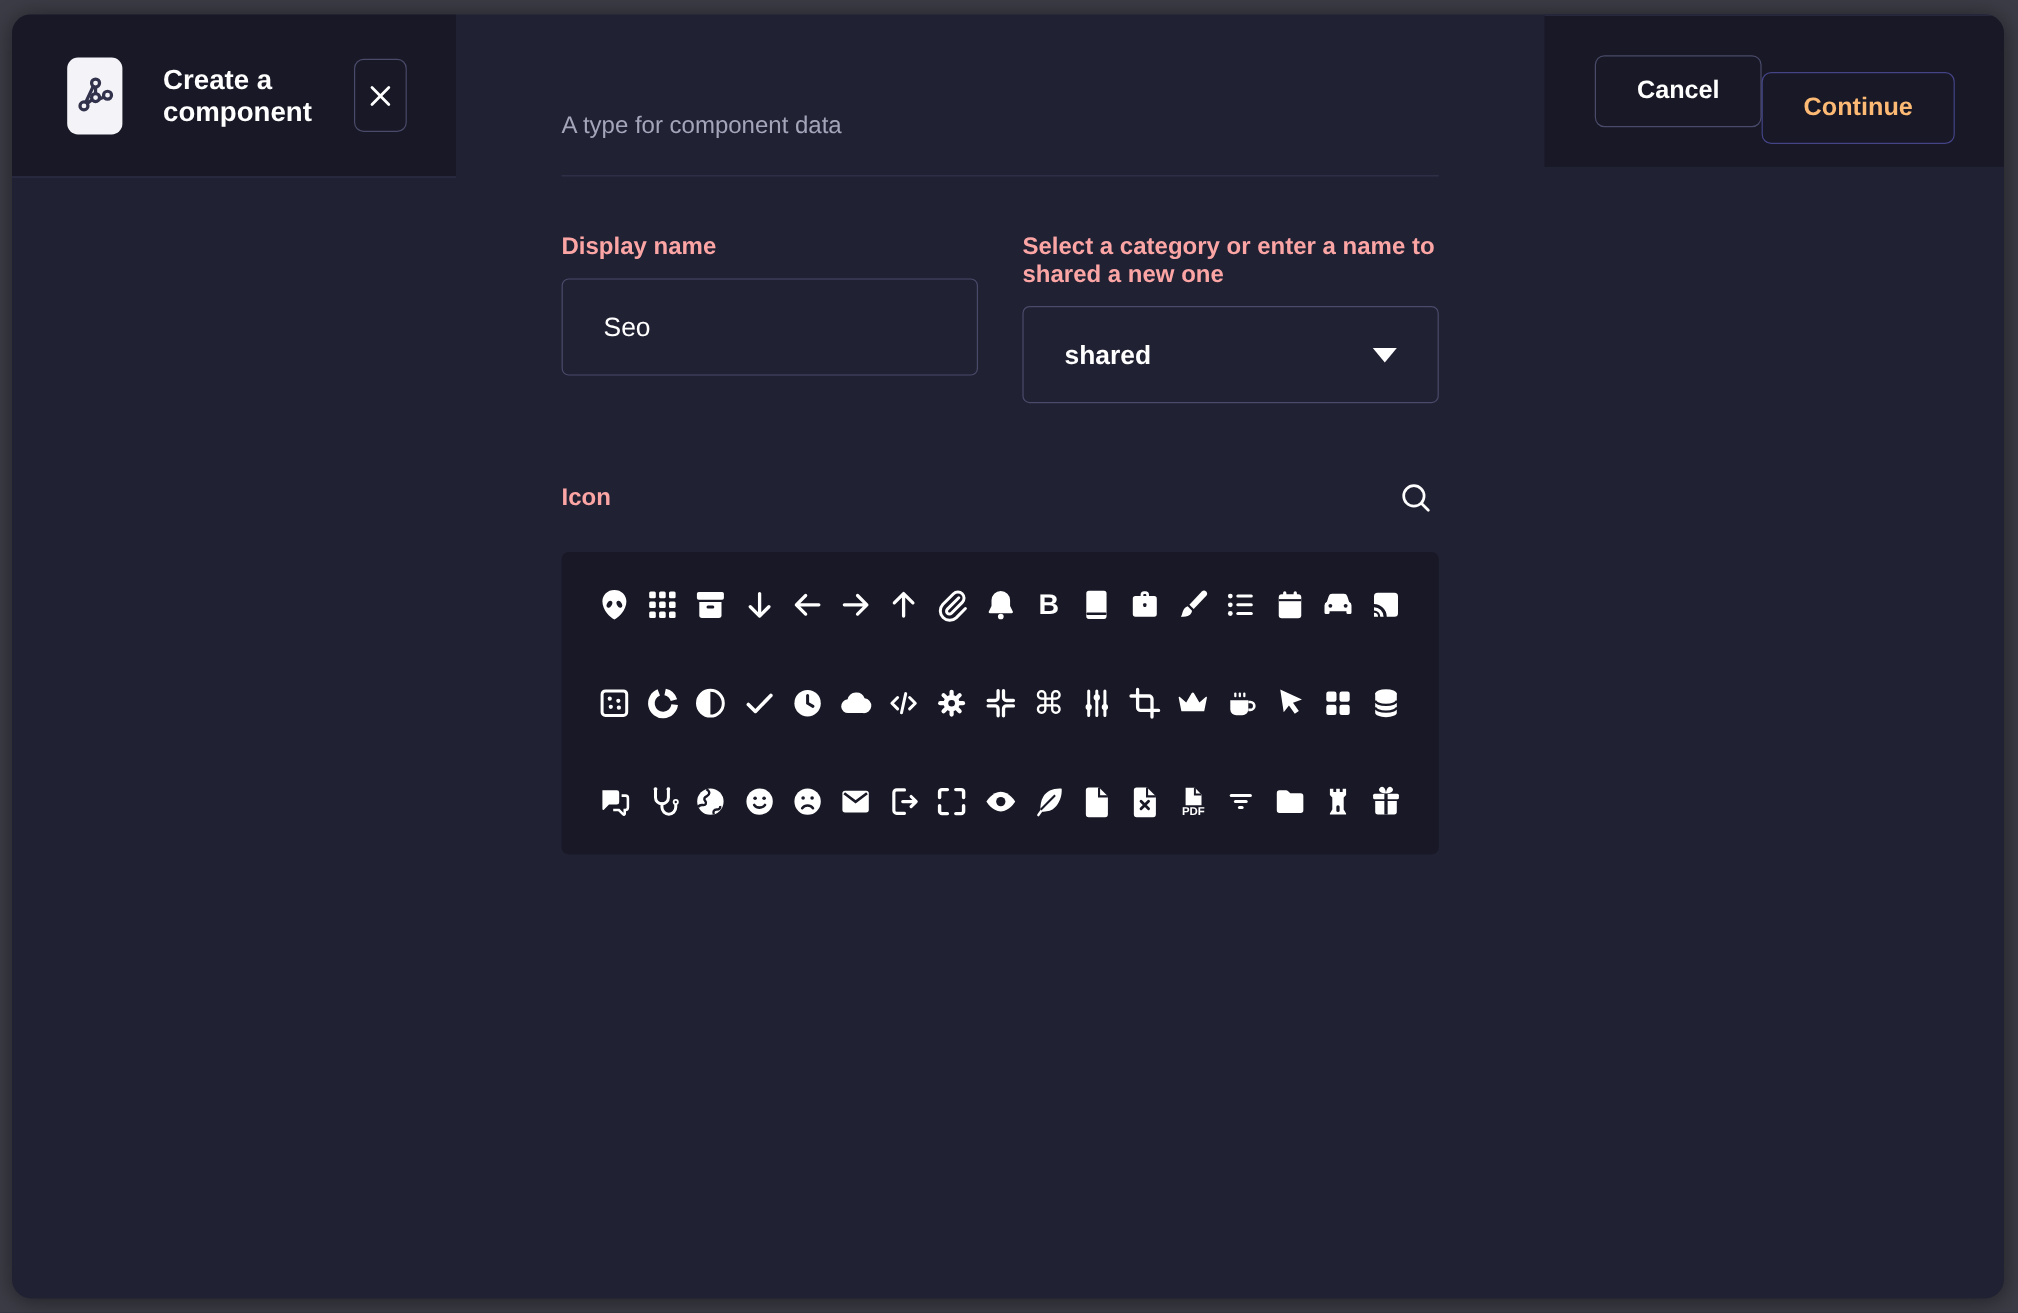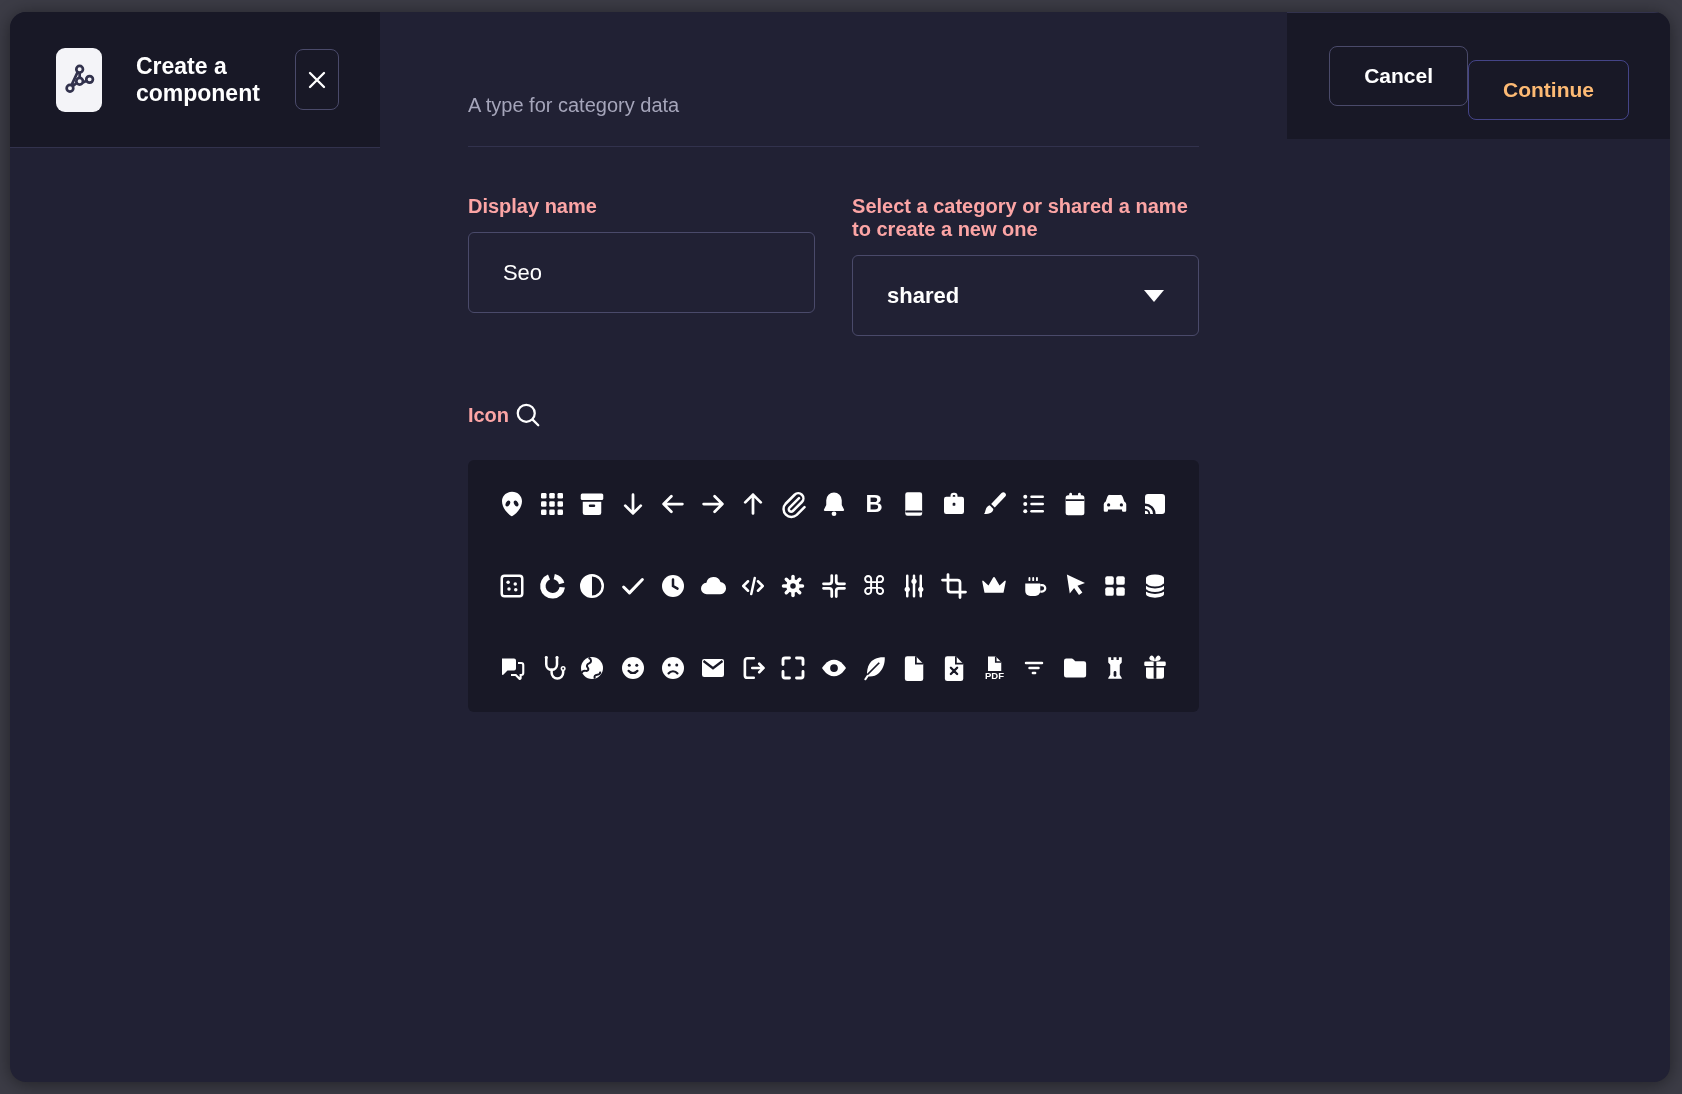--- a/index.html
+++ b/index.html
@@ -59,21 +59,21 @@
     padding:12px 34px; outline:none;
   }
   .select-control {
     display:flex; align-items:center; justify-content:space-between; cursor:pointer;font-weight:bold;
   }
   .caret-down {
     width:0; height:0; border-left:10px solid transparent; border-right:10px solid transparent;
     border-top:12px solid #ffffff;
   }
   .icon-section { margin-top:60px; }
-  .icon-label-row { display:flex; align-items:center; }
+  .icon-label-row { display:flex; align-items:center; justify-content:space-between; }
   .search-btn { background:none; border:none; cursor:pointer; padding:4px; display:flex; }
   .icon-grid {
     margin-top:26px; background:#181826; border-radius:6px;
     padding:3px 24px; display:grid; grid-template-columns:repeat(17, 1fr);
   }
   .icon-cell {
     height:82px; display:flex; align-items:center; justify-content:center;
     background:none; border:none; cursor:pointer; width:100%;
   }
   
@@ -110,31 +110,31 @@
             <path d="M6 6l12 12M18 6L6 18" stroke="#fff" stroke-width="2" stroke-linecap="round"></path>
           </svg>
       </span>
     </button>
   </div>
 
   <div class="modal-body">
 
     <div class="head-row">
       <div>
-        <div class="page-subtitle">A type for category data</div>
+        <div class="page-subtitle">A type for component data</div>
       </div>
     </div>
 
     <div class="fields-row">
       <div class="field">
         <label class="field-label">Display name</label>
         <input class="control" type="text" value="Seo" style="">
       </div>
       <div class="field">
-        <label class="field-label">Select a category or shared a name to create a new one</label>
+        <label class="field-label">Select a category or enter a name to shared a new one</label>
         <div class="control select-control">
           <span>shared</span>
           <span class="caret-down"></span>
         </div>
       </div>
     </div>
 
     <div class="icon-section">
       <div class="icon-label-row">
         <span class="field-label" style="margin:0;">Icon</span>

